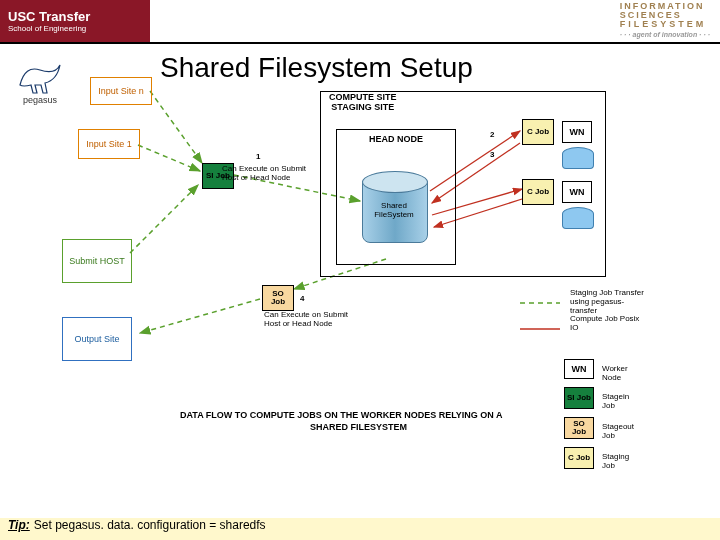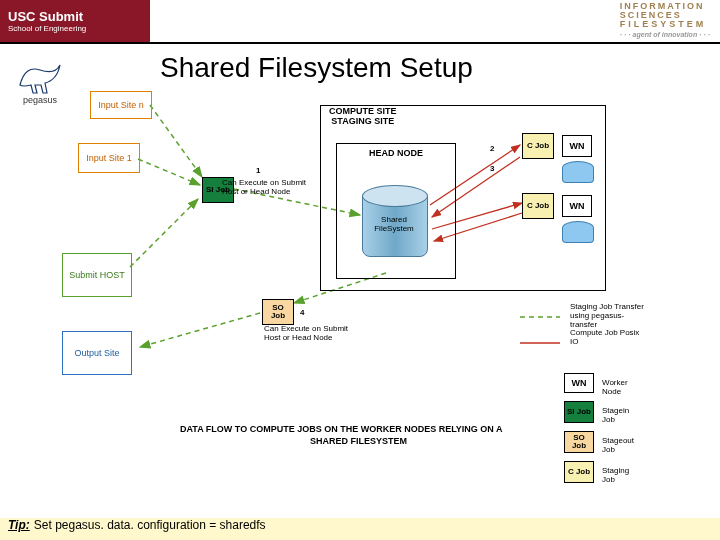--- a/index.html
+++ b/index.html
@@ -6,21 +6,21 @@
   .header{position:relative;height:42px;background:#fff;border-bottom:2px solid #000}
   .usc-banner{position:absolute;left:0;top:0;width:150px;height:42px;background:#8a1727;color:#fff;font-size:10px;display:flex;flex-direction:column;justify-content:center;padding-left:8px;box-sizing:border-box}
   .usc-top{font-size:13px;font-weight:bold}
   .usc-bot{font-size:8px}
   .isi{position:absolute;right:10px;top:2px;text-align:left;font-size:9px;color:#a08050;line-height:1.0;font-weight:bold;letter-spacing:2px}
   .isi-line3{letter-spacing:3px}
   .isi-tag{font-size:7px;color:#999;letter-spacing:0;font-style:italic;margin-top:2px}
   .title{position:absolute;left:160px;top:52px;font-size:28px;font-family:Liberation Sans, sans-serif}
   .pegasus-logo{position:absolute;left:10px;top:50px;width:60px;height:55px;display:flex;flex-direction:column;align-items:center;justify-content:flex-end;font-size:9px;color:#333}
   .pegasus-logo svg{width:50px;height:40px}
-  .diagram{position:absolute;left:0;top:85px;width:620px;height:420px}
+  .diagram{position:absolute;left:0;top:71px;width:620px;height:420px}
   .box{position:absolute;border:1px solid;font-size:9px;text-align:center;display:flex;align-items:center;justify-content:center;box-sizing:border-box;padding:2px}
   .orange{border-color:#e08000}
   .green{border-color:#5aa02d}
   .blue{border-color:#3070c0}
   .black{border-color:#000}
   .job{width:32px;height:26px;font-size:8px;font-weight:bold;line-height:1.0}
   .si{background:#15803d}
   .so{background:#f8d8a0}
   .cj{background:#f8f0b0}
   .wn{border:1px solid #000;font-weight:bold;font-size:9px}
@@ -34,21 +34,21 @@
   .lbl-b{font-weight:bold}
   svg.arrows{position:absolute;left:0;top:0;width:720px;height:420px;pointer-events:none}
   .tip{position:absolute;left:0;bottom:0;width:100%;height:22px;background:#fff8cc;font-size:12px;display:flex;padding-left:8px;box-sizing:border-box;font-family:Arial}
   .tip b{font-style:italic;margin-right:4px;text-decoration:underline}
 </style>
 </head>
 <body>
 
 <div class="header">
   <div class="usc-banner">
-    <span class="usc-top">USC Submit</span>
+    <span class="usc-top">USC Transfer</span>
     <span class="usc-bot">School of Engineering</span>
   </div>
   <div class="isi">
     <div>INFORMATION</div>
     <div>SCIENCES</div>
     <div class="isi-line3">FILESYSTEM</div>
     <div class="isi-tag">· · · agent of innovation · · ·</div>
   </div>
 </div>
 

